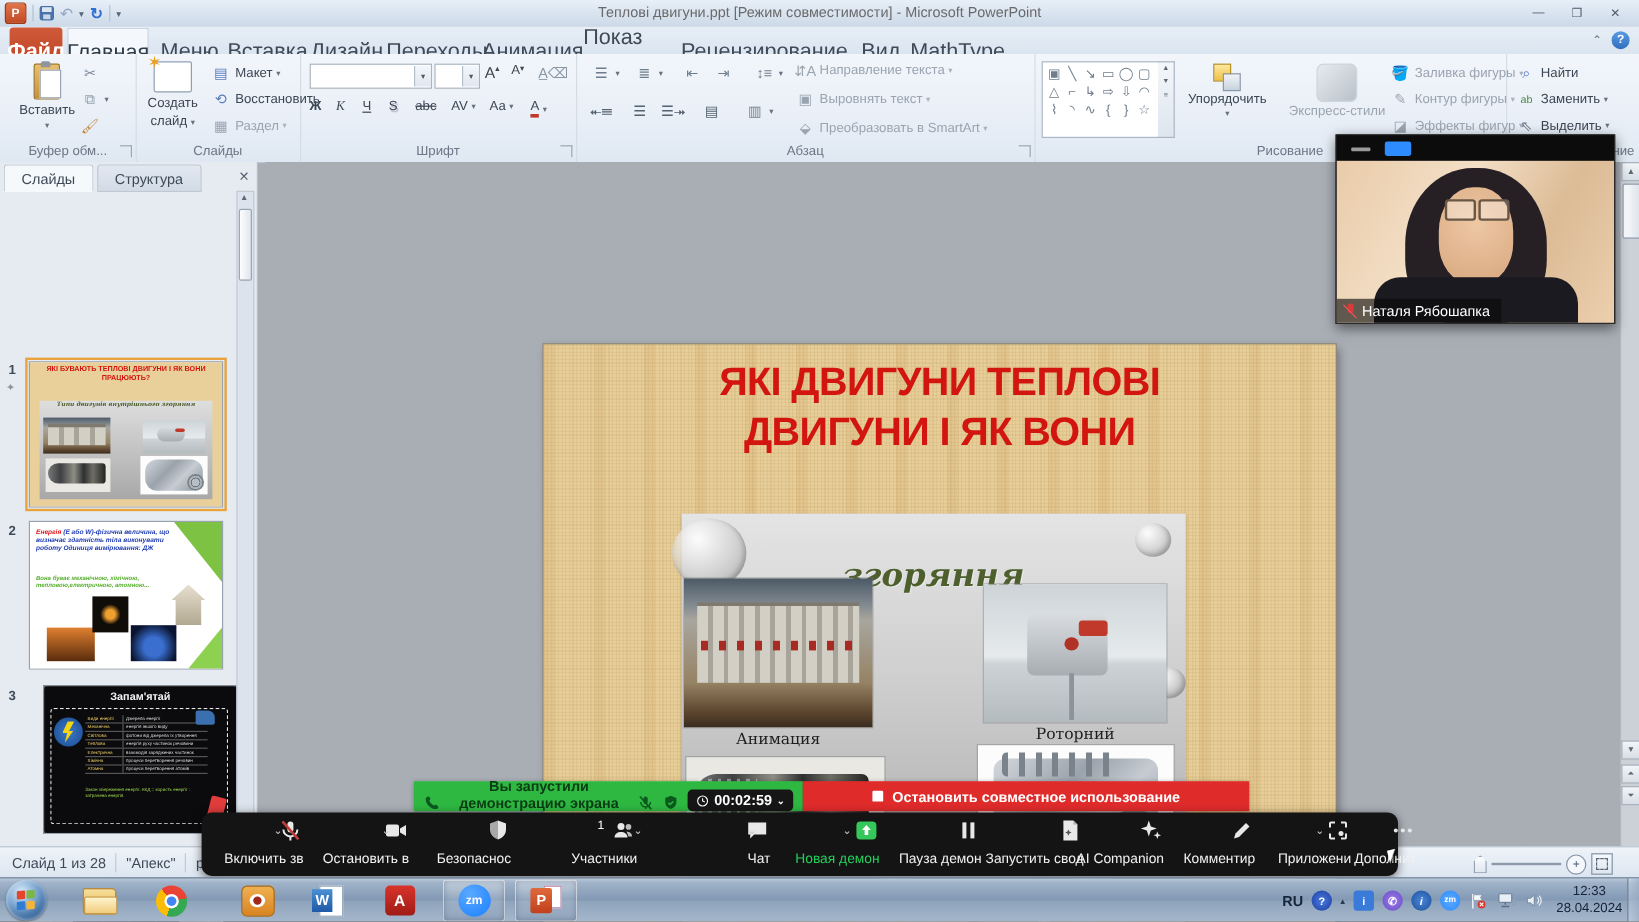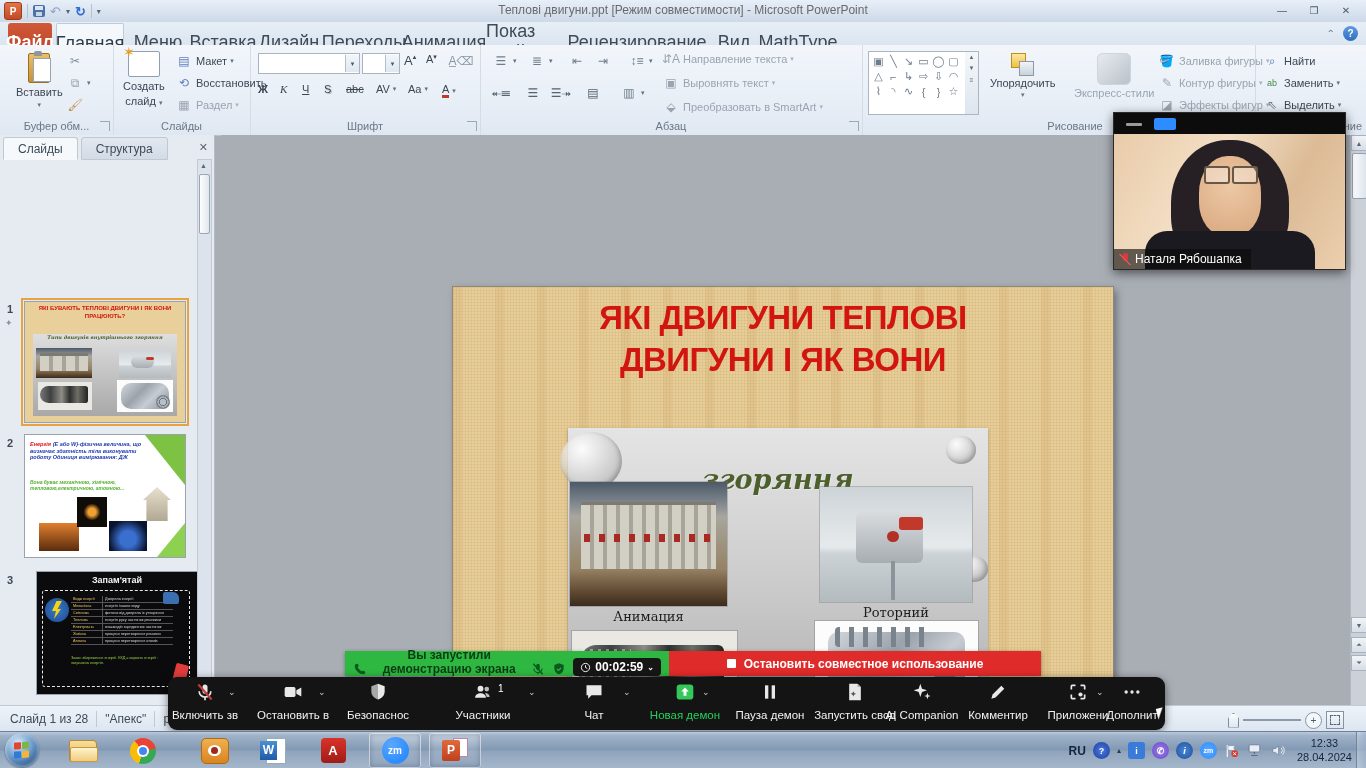--- a/index.html
+++ b/index.html
@@ -189,21 +189,21 @@
   
   .sharebar{position:absolute;left:345px;top:651px;height:25px;display:flex;font-size:12px;box-shadow:0 1px 4px rgba(0,0,0,.35);}
   .sb-green{display:flex;align-items:flex-end;background:#2eb842;color:#0b3d14;font-weight:bold;padding:0 8px;gap:7px;width:308px;}
   .timerpill{display:flex;align-items:center;gap:4px;background:#161616;color:#fff;border-radius:4px;padding:2px 7px;font-weight:bold;}
   .sb-red{display:flex;align-items:center;justify-content:center;gap:8px;background:#e02b2b;color:#fff;font-weight:bold;width:372px;}
   .stopsq{width:9px;height:9px;background:#fff;border-radius:1px;}
   .gicon{width:14px;height:14px;flex:none;}
   
   .zoombar{position:absolute;left:168px;top:677px;width:997px;height:53px;background:#141414;border-radius:9px;
     box-shadow:0 2px 8px rgba(0,0,0,.5);color:#f2f2f2;}
-  .zitem{position:absolute;top:5px;width:96px;text-align:center;}
+  .zitem{position:absolute;top:5px;width:96px;text-align:right;}
   .zitem .lab{margin-top:3px;font-size:11.5px;white-space:nowrap;}
   .zitem.active .lab{color:#23d05c;}
   .zchev{position:absolute;top:10px;font-size:9px;color:#c8c8c8;}
   .zbadge{position:absolute;font-size:10px;color:#fff;}
   .zic{display:inline-block;width:22px;height:20px;}
   
   .taskbar{position:absolute;left:0;top:731px;width:1366px;height:37px;
     background:linear-gradient(180deg,#bac9db 0%,#9fb2c8 10%,#8299b4 48%,#8fa4bc 52%,#a6b8cc 100%);
     border-top:1px solid #6c8099;}
   .orb{position:absolute;left:5px;top:1px;width:34px;height:34px;border-radius:50%;

